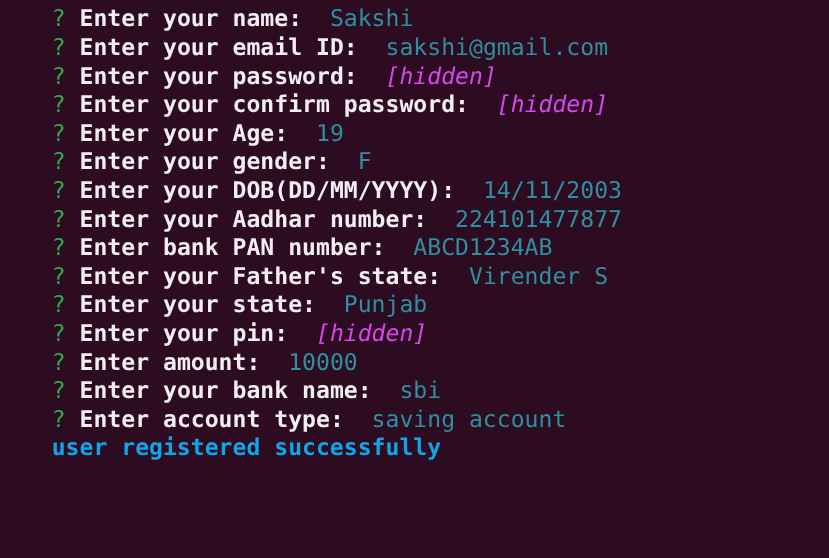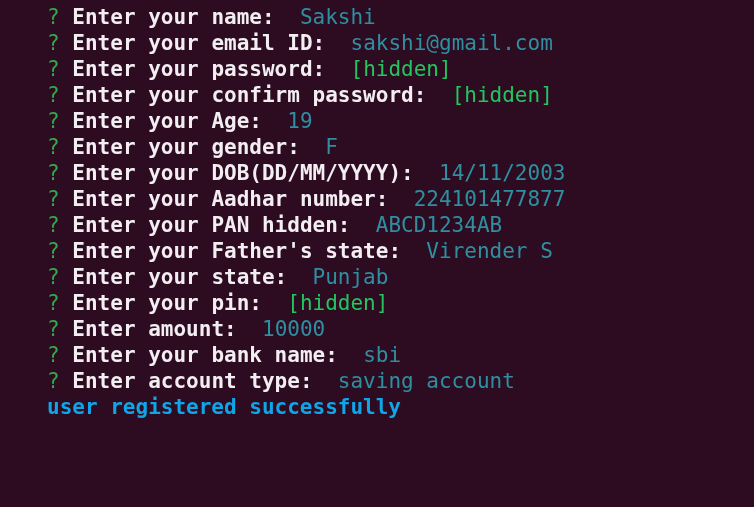--- a/index.html
+++ b/index.html
@@ -34,22 +34,23 @@
   }
   .label {
     color: #f2eef2;
     font-weight: bold;
   }
   .value {
     color: #2f8fa0;
     font-weight: normal;
   }
   .value-hidden {
-    color: #22c55e;
+    color: #d946ef;
     font-weight: normal;
+    font-style: italic;
   }
   .status-line {
     height: 26px;
     line-height: 26px;
     font-size: 21px;
     white-space: pre;
     color: #0ea5e9;
     font-weight: bold;
   }
 </style>
@@ -59,21 +60,21 @@
 <div id="terminal">
   <div id="prompt-lines">
       <div class="line"><span class="prompt-mark">?</span> <span class="label">Enter your name:</span>  <span class="value">Sakshi</span></div>
       <div class="line"><span class="prompt-mark">?</span> <span class="label">Enter your email ID:</span>  <span class="value">sakshi@gmail.com</span></div>
       <div class="line"><span class="prompt-mark">?</span> <span class="label">Enter your password:</span>  <span class="value-hidden">[hidden]</span></div>
       <div class="line"><span class="prompt-mark">?</span> <span class="label">Enter your confirm password:</span>  <span class="value-hidden">[hidden]</span></div>
       <div class="line"><span class="prompt-mark">?</span> <span class="label">Enter your Age:</span>  <span class="value">19</span></div>
       <div class="line"><span class="prompt-mark">?</span> <span class="label">Enter your gender:</span>  <span class="value">F</span></div>
       <div class="line"><span class="prompt-mark">?</span> <span class="label">Enter your DOB(DD/MM/YYYY):</span>  <span class="value">14/11/2003</span></div>
       <div class="line"><span class="prompt-mark">?</span> <span class="label">Enter your Aadhar number:</span>  <span class="value">224101477877</span></div>
-      <div class="line"><span class="prompt-mark">?</span> <span class="label">Enter your PAN hidden:</span>  <span class="value">ABCD1234AB</span></div>
+      <div class="line"><span class="prompt-mark">?</span> <span class="label">Enter bank PAN number:</span>  <span class="value">ABCD1234AB</span></div>
       <div class="line"><span class="prompt-mark">?</span> <span class="label">Enter your Father's state:</span>  <span class="value">Virender S</span></div>
       <div class="line"><span class="prompt-mark">?</span> <span class="label">Enter your state:</span>  <span class="value">Punjab</span></div>
       <div class="line"><span class="prompt-mark">?</span> <span class="label">Enter your pin:</span>  <span class="value-hidden">[hidden]</span></div>
       <div class="line"><span class="prompt-mark">?</span> <span class="label">Enter amount:</span>  <span class="value">10000</span></div>
       <div class="line"><span class="prompt-mark">?</span> <span class="label">Enter your bank name:</span>  <span class="value">sbi</span></div>
       <div class="line"><span class="prompt-mark">?</span> <span class="label">Enter account type:</span>  <span class="value">saving account</span></div>
     </div>
   <div class="status-line">user registered successfully</div>
 </div>
 

